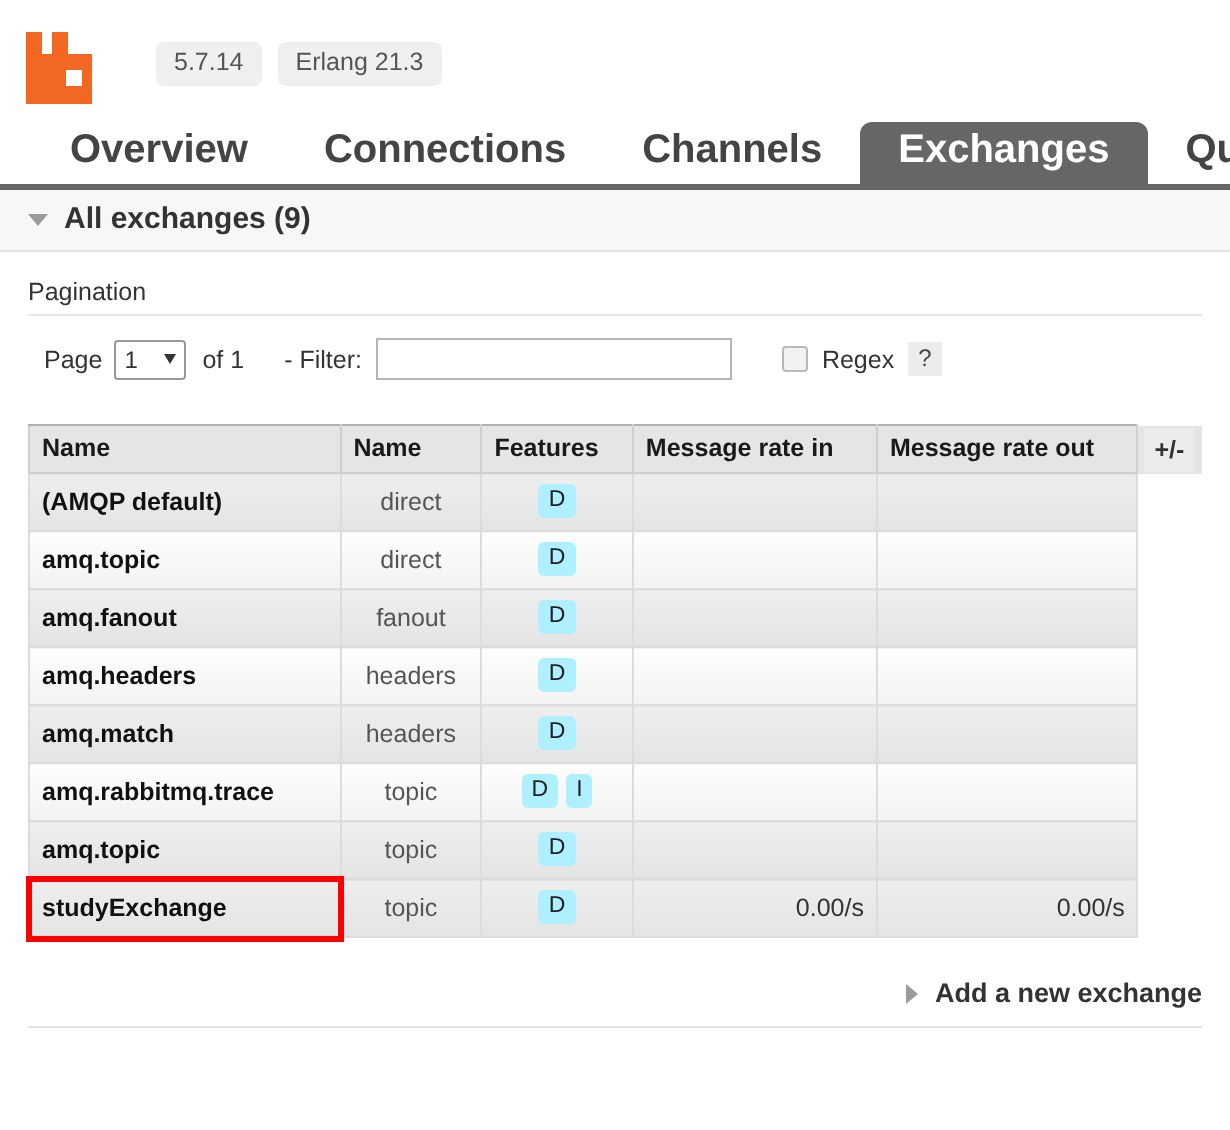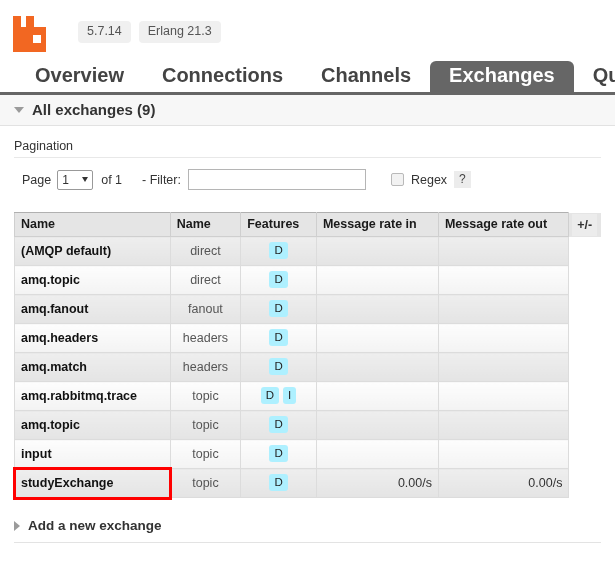--- a/index.html
+++ b/index.html
@@ -284,20 +284,21 @@
 
   
   #add-new {
     margin: 16px 14px 0 14px;
     padding: 4px 0 9px 0;
     display: flex;
     align-items: center;
     gap: 8px;
     border-bottom: 1px solid #e3e3e3;
     cursor: pointer;
+    justify-content: flex-end;
   }
   #add-new-label {
     font-size: 13.5px;
     font-weight: bold;
     color: #333;
   }
 </style>
 </head>
 <body>
 
@@ -421,28 +422,20 @@
           <td class="spacer-cell"></td>
         </tr>
         <tr class="even">
           <td class="name-cell">amq.topic</td>
           <td class="type-cell">topic</td>
           <td class="features-cell"><span class="feat-badge">D</span></td>
           <td class="rate-cell"></td>
           <td class="rate-cell"></td>
           <td class="spacer-cell"></td>
         </tr>
-        <tr class="odd">
-          <td class="name-cell">input</td>
-          <td class="type-cell">topic</td>
-          <td class="features-cell"><span class="feat-badge">D</span></td>
-          <td class="rate-cell"></td>
-          <td class="rate-cell"></td>
-          <td class="spacer-cell"></td>
-        </tr>
         <tr class="even">
           <td class="name-cell highlight-name">studyExchange</td>
           <td class="type-cell">topic</td>
           <td class="features-cell"><span class="feat-badge">D</span></td>
           <td class="rate-cell">0.00/s</td>
           <td class="rate-cell">0.00/s</td>
           <td class="spacer-cell"></td>
         </tr>
       </tbody>
   </table>

